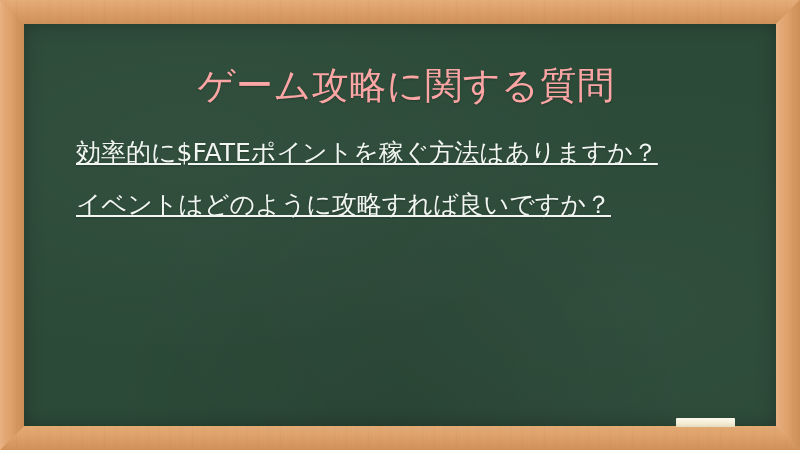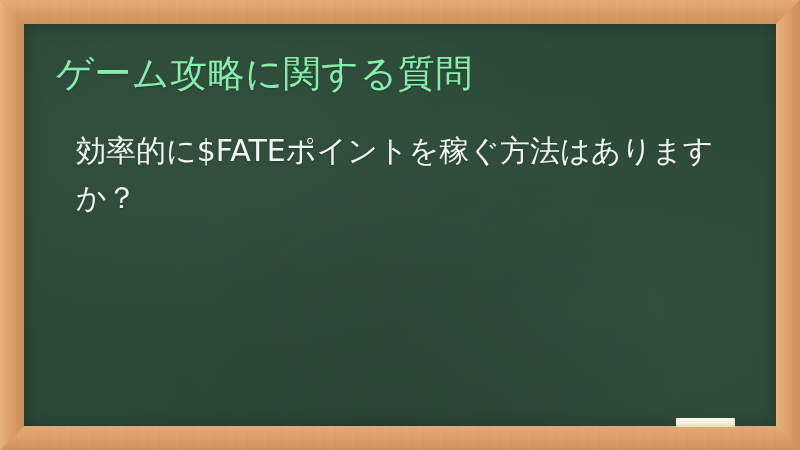--- a/index.html
+++ b/index.html
@@ -83,46 +83,48 @@
     background:
       radial-gradient(ellipse at 22% 30%, rgba(255,255,255,0.030), rgba(255,255,255,0) 55%),
       radial-gradient(ellipse at 78% 70%, rgba(255,255,255,0.022), rgba(255,255,255,0) 60%),
       radial-gradient(ellipse at 50% 100%, rgba(0,0,0,0.10), rgba(0,0,0,0) 55%);
   }
 
   
   .title {
     position: absolute;
     left: 32px;
-    top: 28px;
+    top: 40px;
     width: 700px;
-    color: #86efac;
+    color: #fca5a5;
     font-size: 37px;
     line-height: 1.18;
     letter-spacing: 0.5px;
     white-space: nowrap;
     text-shadow: 0 1px 2px rgba(0,0,0,0.25);
+    text-align: center;
   }
 
   .body-list {
     position: absolute;
     left: 52px;
     top: 100px;
     width: 690px;
     margin: 0;
     padding: 0;
     list-style: none;
   }
   .body-item {
     color: #f2f6f3;
-    font-size: 30px;
+    font-size: 25px;
     line-height: 1.58;
-    margin: 3px 0 12px 0;
+    margin: 9px 0 12px 0;
     text-shadow: 0 1px 2px rgba(0,0,0,0.22);
     word-break: break-all;
+    text-decoration: underline;
   }
 
   
   .chalk {
     position: absolute;
     left: 676px;
     top: 418px;
     width: 59px;
     height: 9px;
     background: linear-gradient(180deg,#fdfaec 0%, #f2ecd4 60%, #e3dcc0 100%);
@@ -147,18 +149,19 @@
     <div class="grain"></div>
   </div>
 
   <div class="board">
     <div class="board-noise"></div>
 
     <div class="title">ゲーム攻略に関する質問</div>
 
     <ul class="body-list">
       <li class="body-item">効率的に$FATEポイントを稼ぐ方法はありますか？</li>
+      <li class="body-item">イベントはどのように攻略すれば良いですか？</li>
     </ul>
   </div>
 
   <div class="chalk"></div>
 
 </div>
 
 </body></html>

